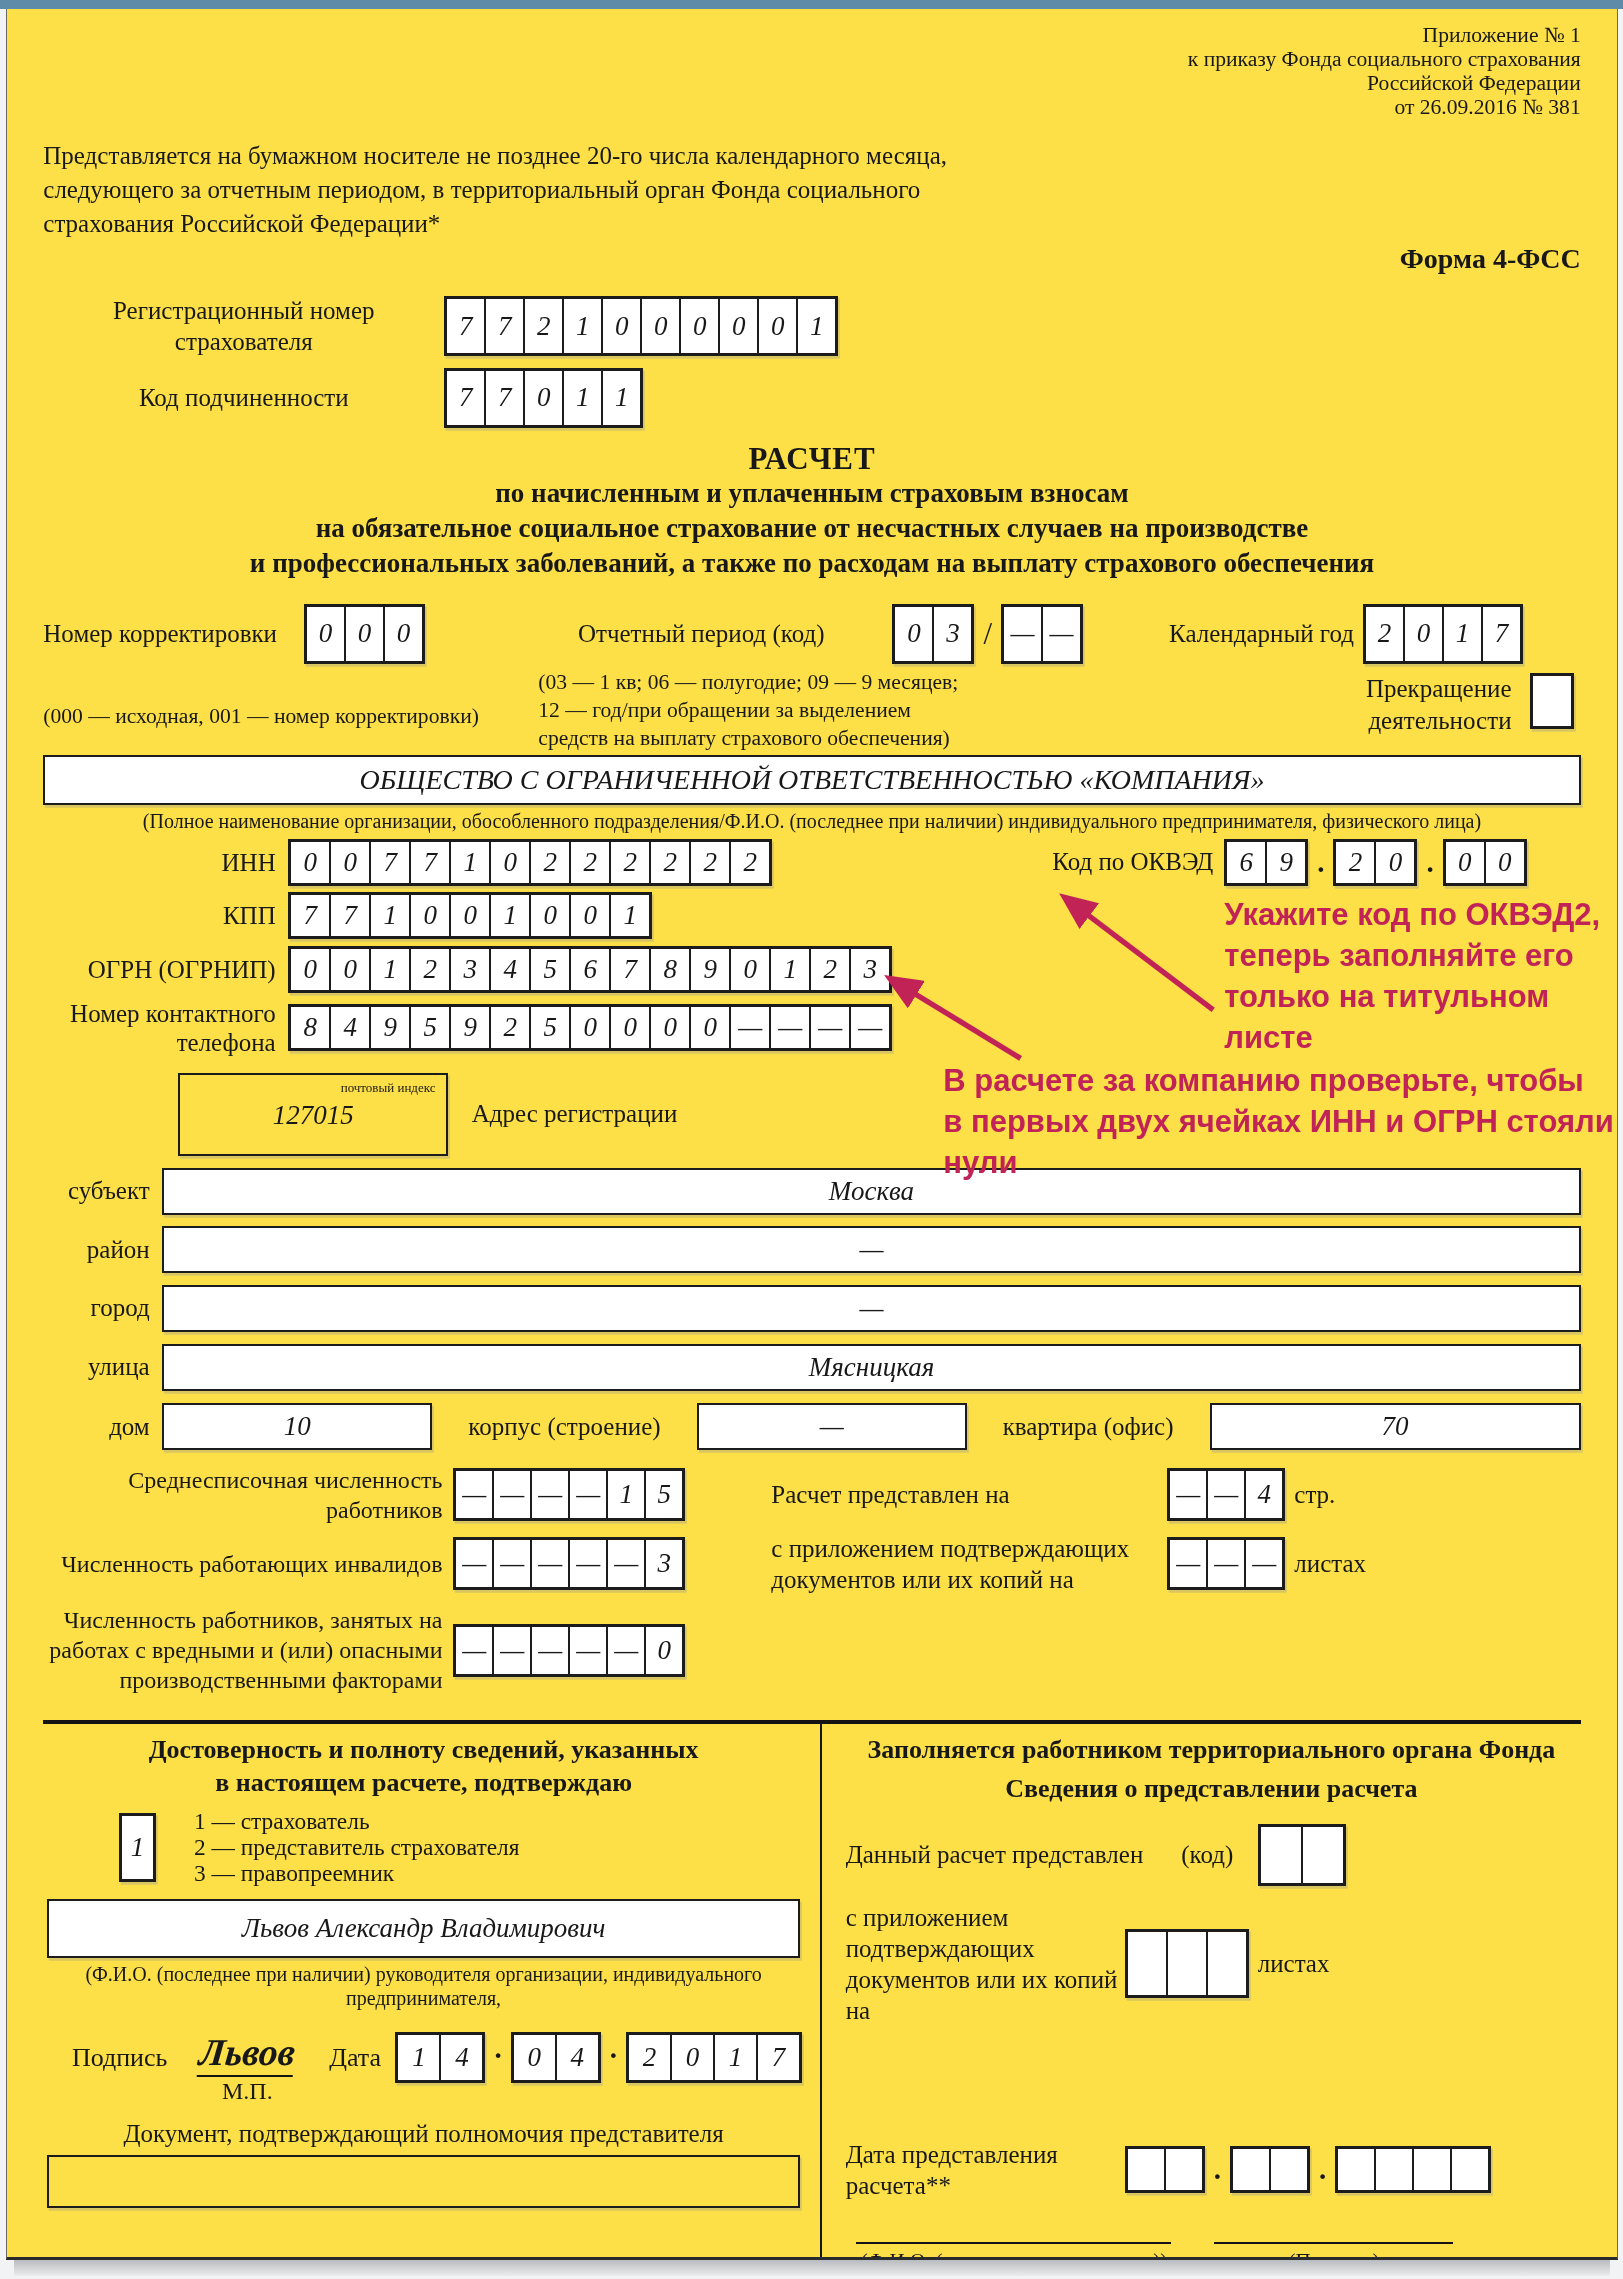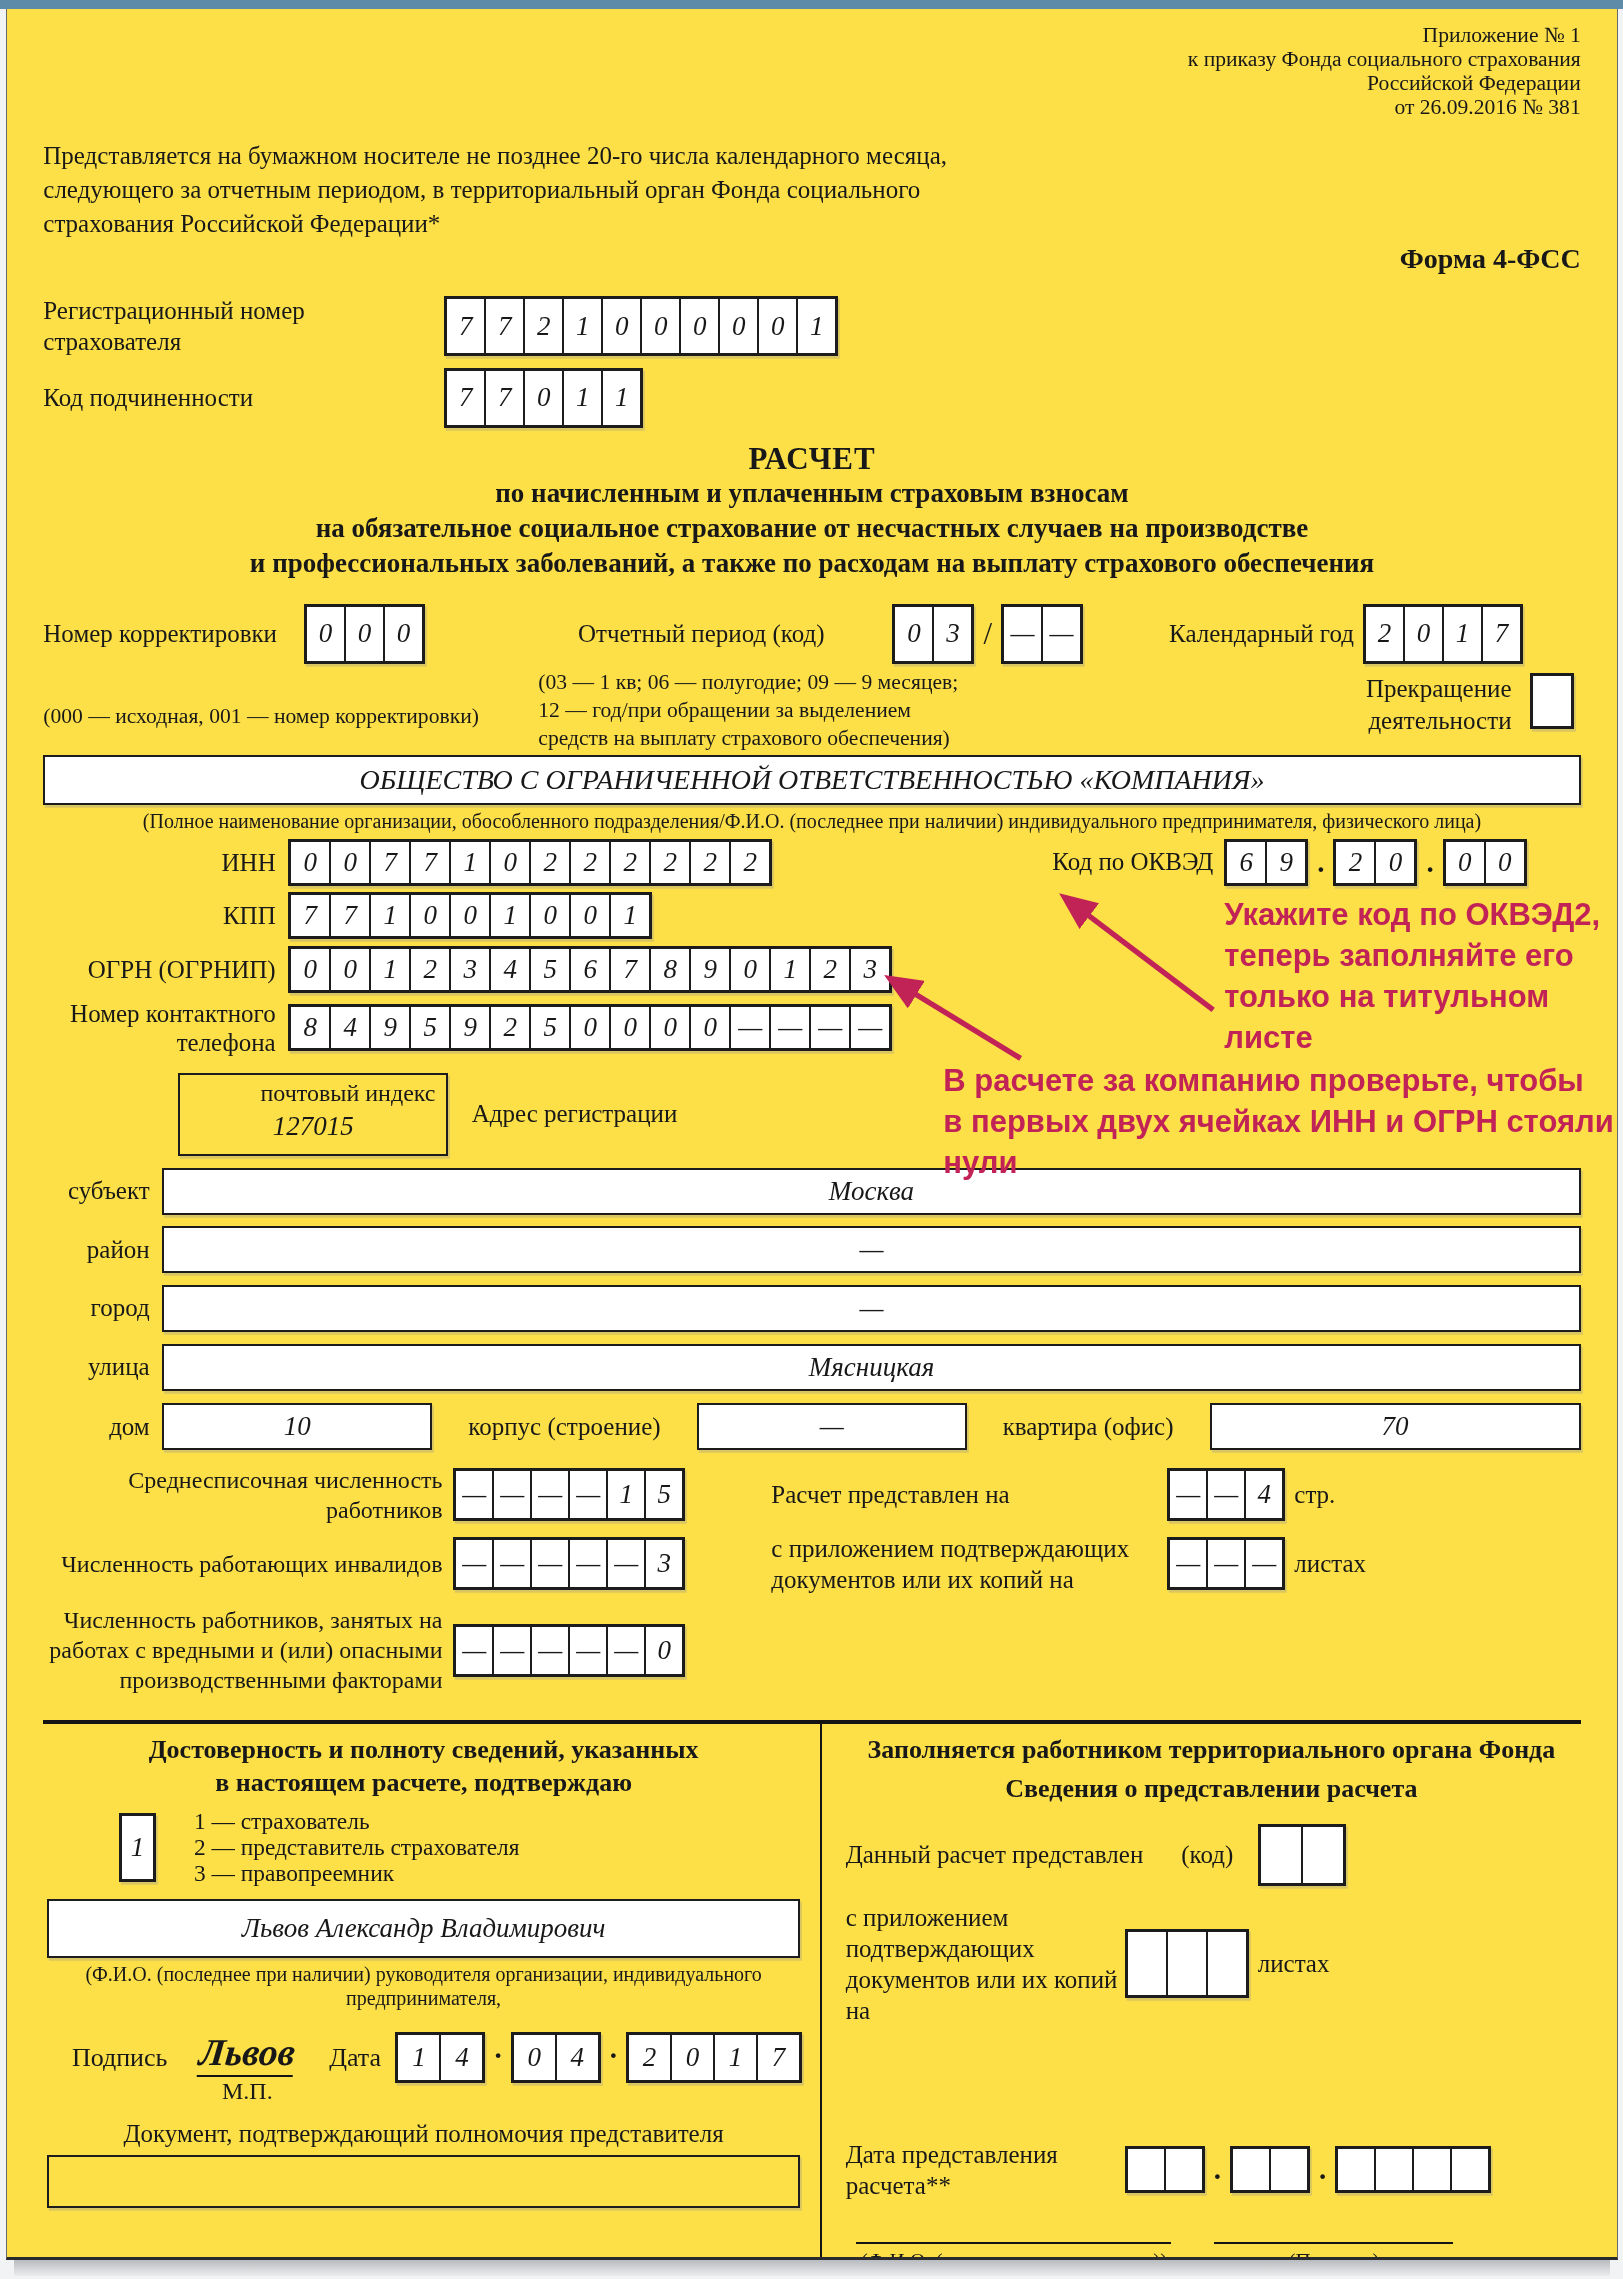--- a/index.html
+++ b/index.html
@@ -32,21 +32,21 @@
   .valuebox { border:2.7px solid #1c1c1c; display:flex; align-items:center; justify-content:center;
               font-style:italic; font-size:27px; background:#fff;
               box-shadow:1.8px 2.7px 0 rgba(150,150,150,.35); box-sizing:border-box; }
   .dot { font-size:29px; font-weight:bold; margin:0 9px; }
 
   
   .appendix { padding-top:14.4px; text-align:right; font-size:21.6px; line-height:24px; }
   .intro { margin-top:20px; width:936px; font-size:25px; line-height:34px; }
   .forma { margin-top:1.8px; text-align:right; font-weight:bold; font-size:28px; }
 
-  .fieldrow { display:flex; align-items:center; }
+  .fieldrow { display:flex; align-items:center;text-align:center; }
   .regrow { margin-top:20px; }
   .kodrow { margin-top:10.8px; }
   .rowlabel { width:401px; font-size:25px; line-height:31px; }
 
   .title { margin-top:12.6px; text-align:center; font-weight:bold; font-size:27px; line-height:35px; }
   .title div:first-child { font-size:31px; letter-spacing:0.9px; }
 
   
   .corr-row { display:flex; align-items:center; margin-top:23.4px; }
   .lbl { font-size:25px; }
@@ -71,21 +71,21 @@
   .ann { position:absolute; font-family:"Liberation Sans","DejaVu Sans",sans-serif;
          font-weight:bold; font-size:31px; line-height:41px; color:#c22357; }
   .ann1 { left:1217px; top:885px; }
   .ann2 { left:936px; top:1051px; }
   .arrows { position:absolute; left:0; top:0; pointer-events:none; }
 
   
   .postal-row { display:flex; align-items:flex-start; margin-top:16px; padding-left:135px; }
   .postalbox { width:270px; height:83px; border:2.7px solid #1c1c1c; box-sizing:border-box;
                padding:5.4px 10.8px; box-shadow:1.8px 2.7px 0 rgba(150,150,150,.35); }
-  .postal-label { text-align:right; font-size:24px; }
+  .postal-label { text-align:right; font-size:13px; }
   .postal-value { text-align:center; font-style:italic; font-size:27px; margin-top:3.6px; }
   .addr-title { font-size:25px; margin:27px 0 0 23.4px; }
   .addr-row { display:flex; align-items:center; margin-top:11.7px; }
   .addr-label { width:119px; text-align:right; padding-right:12.6px; font-size:25px; box-sizing:border-box; }
   .addr-box { flex:1; height:47px; }
   .dom-row { display:flex; align-items:center; margin-top:12.6px; }
   .dom-box { width:270px; height:47px; }
   .dom-mid { padding:0 36px; font-size:25px; }
   .dom-last { flex:1; height:47px; }
 

